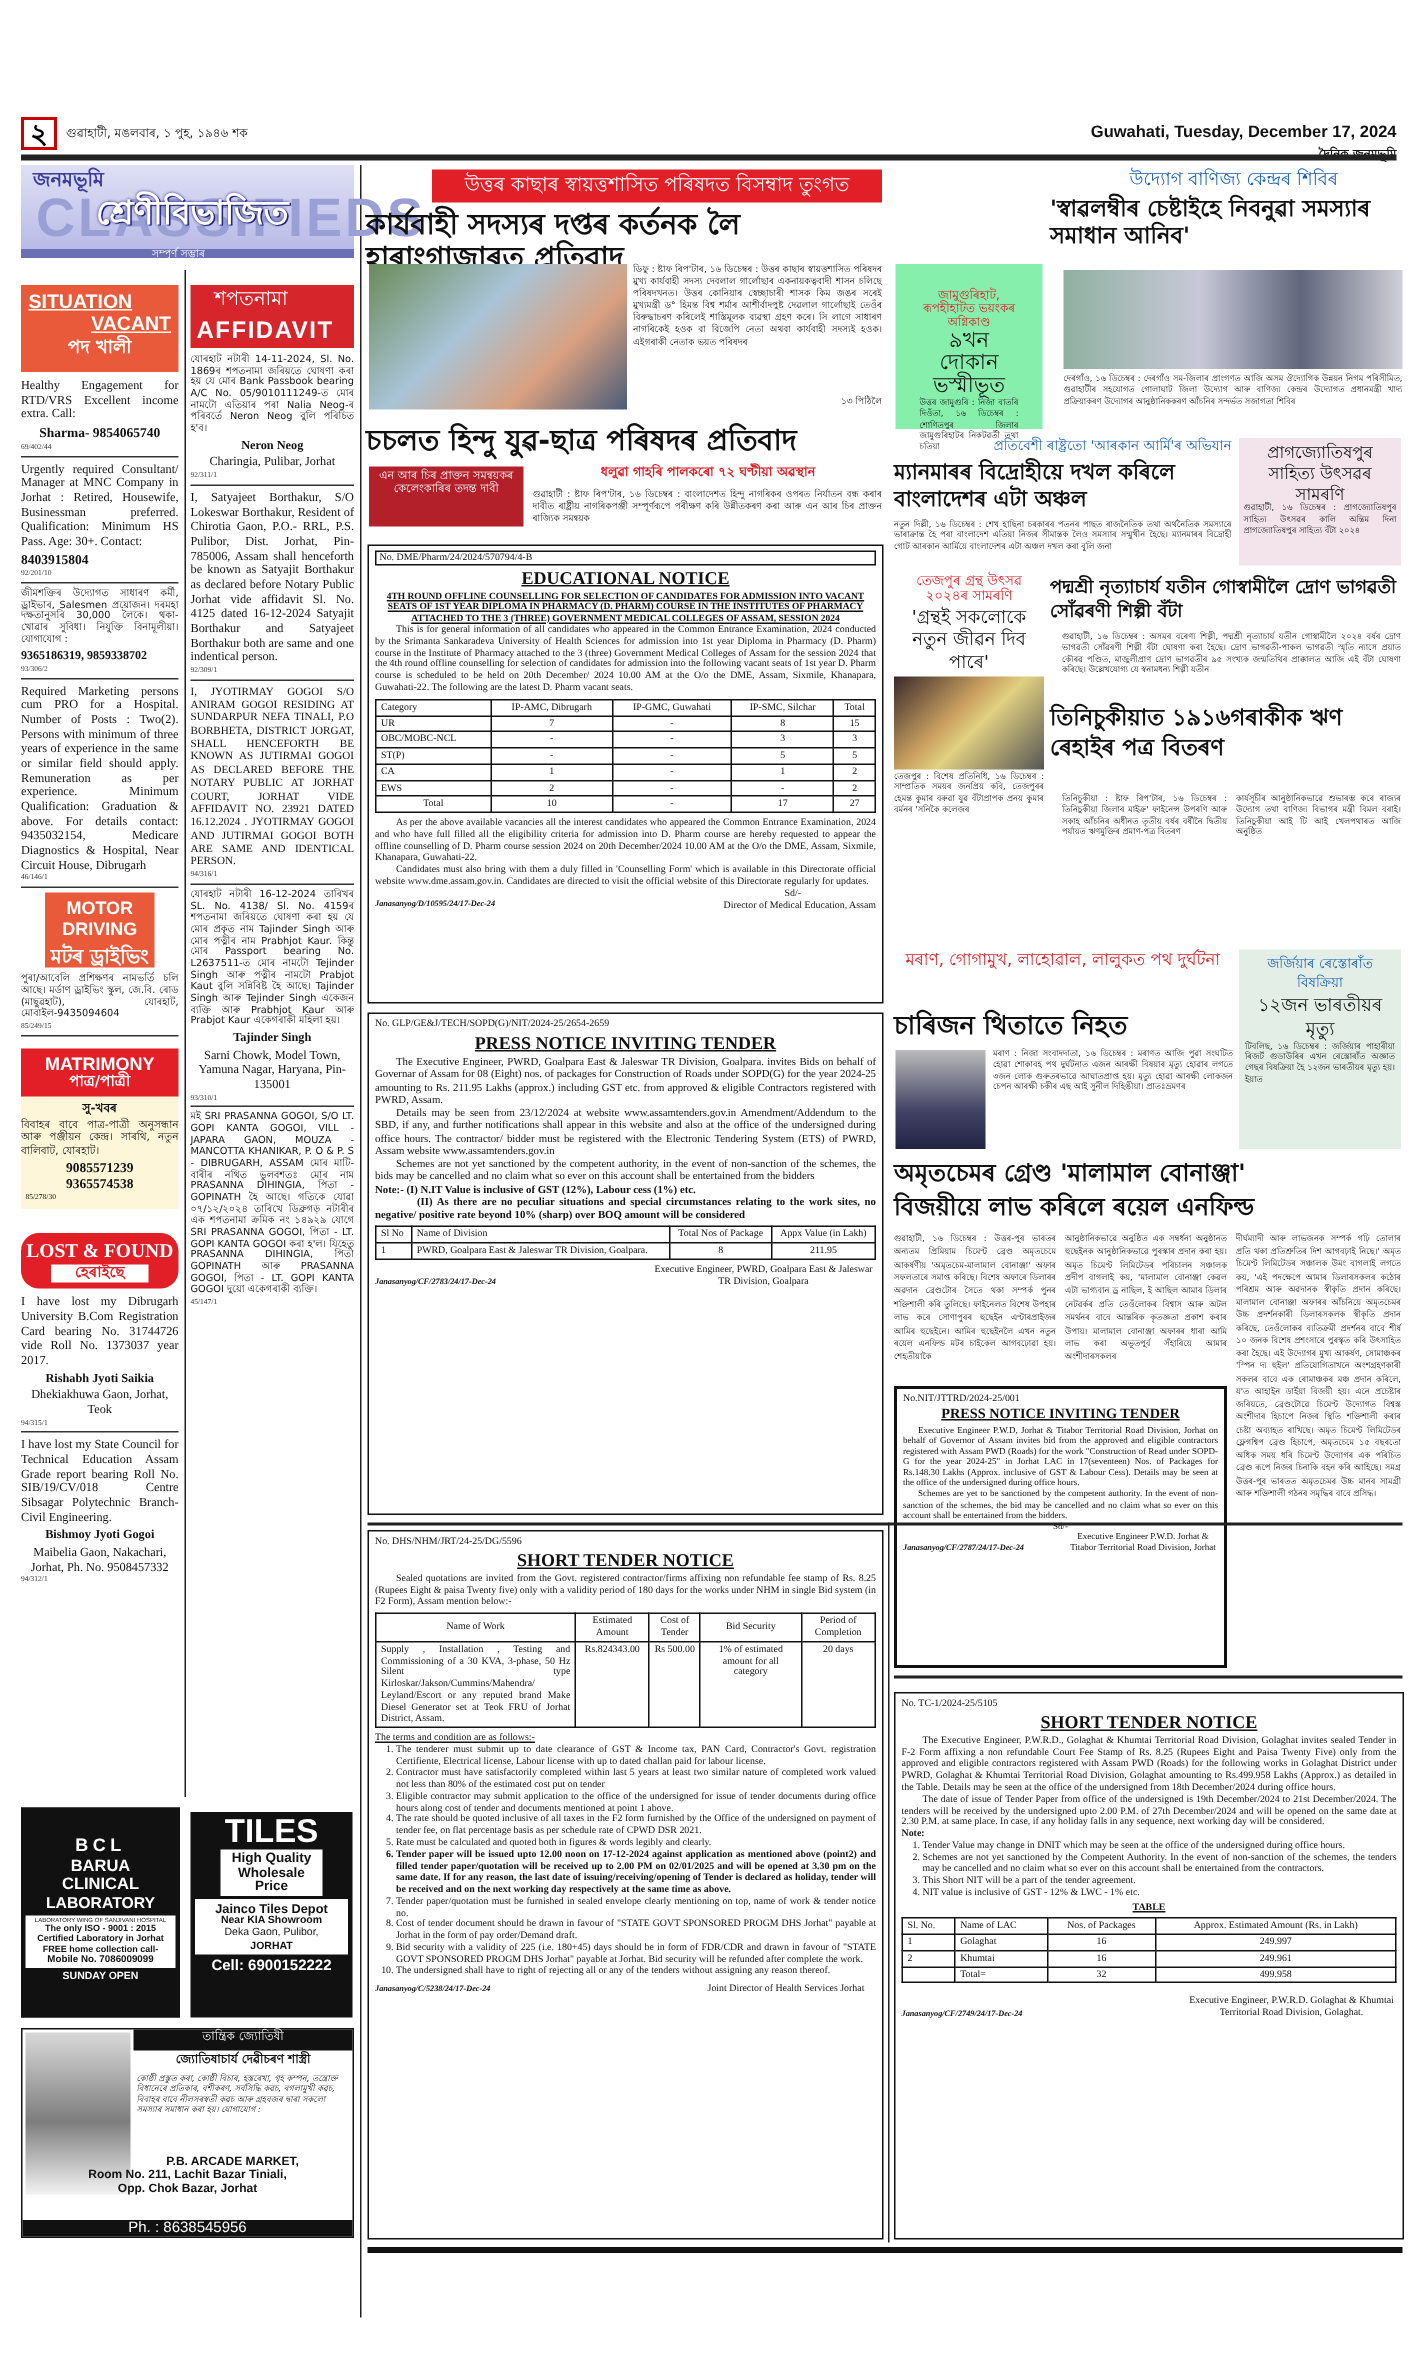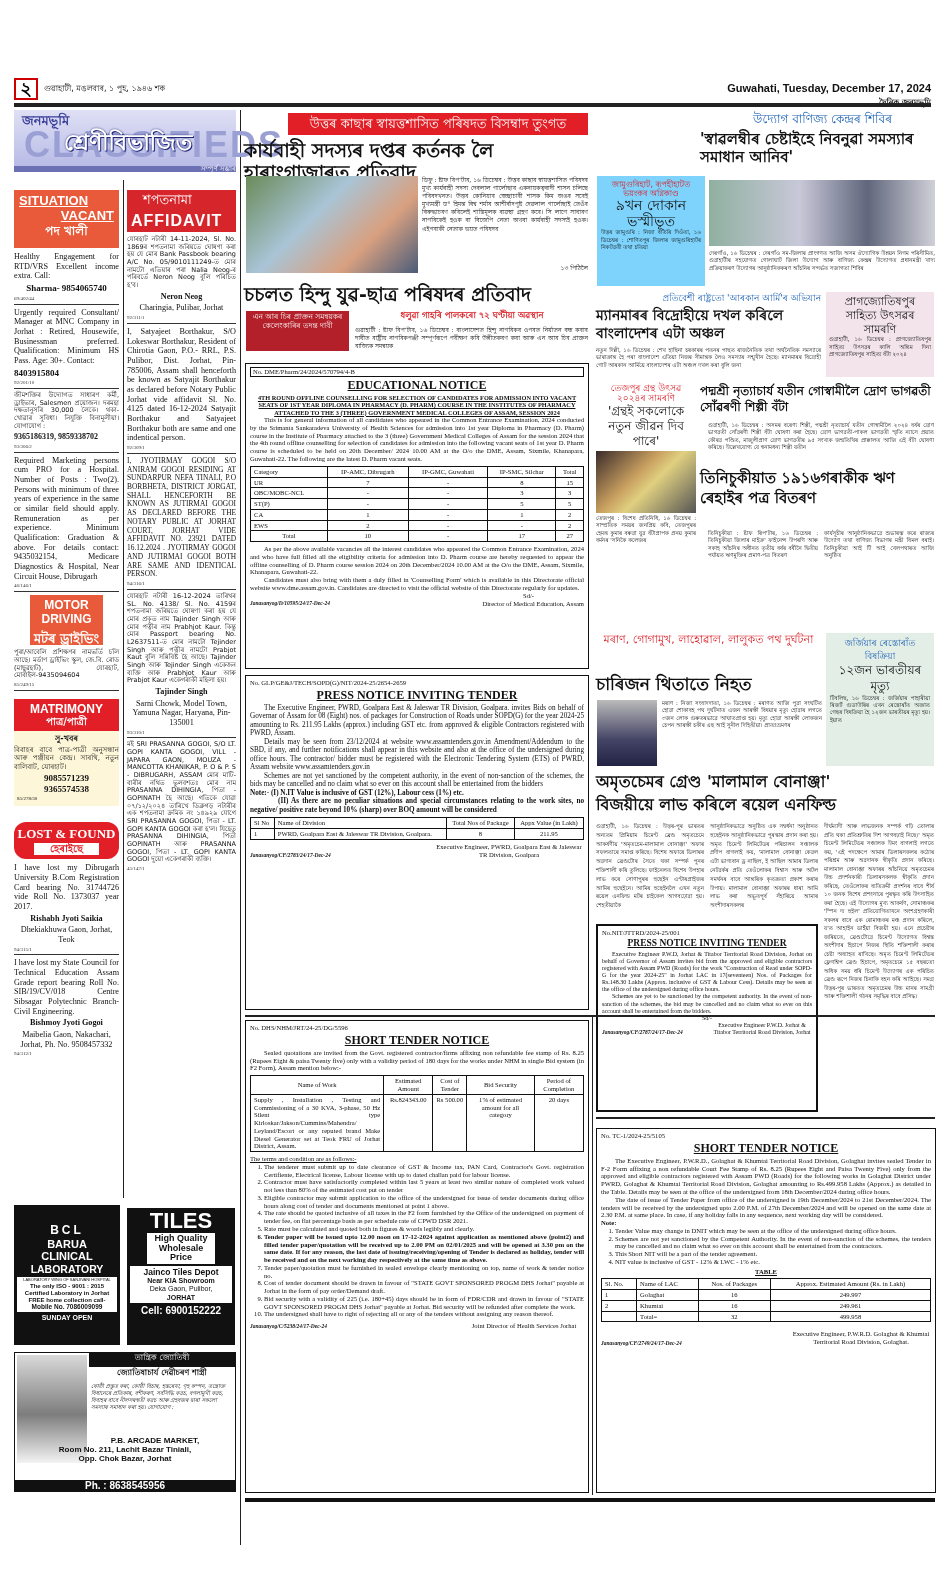--- a/index.html
+++ b/index.html
@@ -11,21 +11,21 @@
 .hdr-box{left:14px;top:78px;width:24px;height:22px;border:2px solid #c00;font-size:18px;font-weight:bold;text-align:center;line-height:18px;color:#000}
 .hdr-left{left:44px;top:84px;font-size:8px}
 .hdr-right{right:14px;top:82px;font-size:11px;font-weight:bold}
 .hdr-brand{right:14px;top:98px;font-size:8px;font-weight:bold}
 .rule{left:14px;right:14px;top:103px;height:4px;border-top:3px solid #222;border-bottom:1px solid #222}
 .vline{background:#222;width:1px}
 .banner{left:14px;top:110px;width:222px;height:62px;background:linear-gradient(#dfe0f5,#b8bbe6);border-bottom:6px solid #6b6fb3}
 .banner .t1{position:absolute;left:8px;top:4px;color:#3b3f9a;font-size:13px;font-weight:bold}
 .banner .bg{position:absolute;left:10px;top:14px;color:#9aa0d4;font-size:36px;font-weight:900;letter-spacing:2px;font-family:"Liberation Sans",sans-serif}
 .banner .t2{position:absolute;left:50px;top:20px;color:#fff;font-size:22px;font-weight:bold;text-shadow:0 0 2px #23277a,1px 1px 0 #23277a}
-.banner .t3{position:absolute;left:0;right:0;bottom:-7px;text-align:right;color:#fff;font-size:7px}
+.banner .t3{position:absolute;left:0;right:12px;bottom:-7px;text-align:center;color:#fff;font-size:7px}
 .cls-col{font-size:8.2px;line-height:1.18;text-align:justify}
 .cls-col p{margin-bottom:2px}
 .code{font-size:5px;color:#333;border-bottom:1px solid #333;padding-bottom:2px;margin-bottom:3px}
 .ctr{text-align:center}
 .redhead{background:#e85a3a;color:#fff;font-family:"Liberation Sans",sans-serif;font-weight:bold}
 .news-hl{font-weight:bold;text-align:left}
 .photo{background:linear-gradient(135deg,#6a8b5a,#a9c4d6 40%,#d8a080 70%,#4a5c7a)}
 .nt{border:1.5px solid #111;padding:3px 4px;font-size:6.6px;line-height:1.18;text-align:justify}
 .nt h3{text-align:center;text-decoration:underline;font-size:12px;margin:1px 0 2px}
 .nt table{border-collapse:collapse;width:100%;margin:3px 0;font-size:6.6px}
@@ -177,21 +177,21 @@
 <div class="abs" style="left:14px;top:1352px;width:222px;height:140px;border:1px solid #111">
   <div class="abs" style="left:2px;top:2px;width:70px;height:108px;background:linear-gradient(#d9d9d9,#7d7d7d 55%,#f3f3f3)"></div>
   <div class="abs bn" style="left:74px;top:0;right:0;height:14px;background:#111;color:#fff;text-align:center;font-size:8px">তান্ত্ৰিক জ্যোতিষী</div>
   <div class="abs bn" style="left:74px;top:15px;right:0;text-align:center;font-size:8px;font-weight:bold">জ্যোতিষাচাৰ্য দেৱীচৰণ শাস্ত্ৰী</div>
   <div class="abs bn" style="left:76px;top:30px;right:3px;font-size:5.5px;font-style:italic;line-height:1.3">কোষ্ঠী প্ৰস্তুত কৰা, কোষ্ঠী বিচাৰ, হস্তৰেখা, গৃহ কম্পন, তন্ত্ৰোক্ত বিধানেৰে প্ৰতিকাৰ, বশীকৰণ, সৰ্বসিদ্ধি কৱচ, বগলামুখী কৱচ, বিবাহৰ বাবে নীলসৰস্বতী কৱচ আৰু গ্ৰহবজৰ দ্বাৰা সকলো সমস্যাৰ সমাধান কৰা হয়। যোগাযোগ :</div>
   <div class="abs sans" style="left:0;right:0;top:84px;text-align:center;font-weight:bold;font-size:8px;line-height:1.1">
     <div style="padding-left:60px">P.B. ARCADE MARKET,</div>
     <div>Room No. 211, Lachit Bazar Tiniali,</div>
     <div>Opp. Chok Bazar, Jorhat</div>
   </div>
-  <div class="abs sans" style="left:0;right:0;bottom:0;background:#111;color:#fff;text-align:center;font-size:10px;font-weight:bold">Ph. : 8638545956</div>
+  <div class="abs sans" style="left:0;right:0;bottom:0;background:#111;color:#fff;text-align:center;font-size:10px;font-weight:normal">Ph. : 8638545956</div>
 </div>
 
 <div class="abs bn" style="left:288px;top:113px;width:300px;height:22px;background:#e21f26;color:#fff;font-size:13px;text-align:center;line-height:22px">উত্তৰ কাছাৰ স্বায়ত্তশাসিত পৰিষদত বিসম্বাদ তুংগত</div>
 <div class="abs bn news-hl" style="left:244px;top:140px;width:346px;font-size:19px">কাৰ্যবাহী সদস্যৰ দপ্তৰ কৰ্তনক লৈ হাৰাংগাজাৰত প্ৰতিবাদ</div>
 <div class="abs photo" style="left:246px;top:176px;width:172px;height:97px"></div>
 <div class="abs bn smalltxt" style="left:422px;top:176px;width:166px">ডিফু : ষ্টাফ ৰিপ'টাৰ, ১৬ ডিচেম্বৰ : উত্তৰ কাছাৰ স্বায়ত্তশাসিত পৰিষদৰ মুখ্য কাৰ্যবাহী সদস্য দেবলাল গাৰ্লোছাৰ একনায়কত্ববাদী শাসন চলিছে পৰিষদখনত। উত্তৰ কোনিয়াৰ স্বেচ্ছাচাৰী শাসক কিম জঙৰ সৰেই মুখ্যমন্ত্ৰী ড° হিমন্ত বিশ্ব শৰ্মাৰ আশীৰ্বাদপুষ্ট দেৱলাল গাৰ্লোছাই তেওঁৰ বিৰুদ্ধাচৰণ কৰিলেই শাস্তিমূলক ব্যৱস্থা গ্ৰহণ কৰে। সি লাগে সাধাৰণ নাগৰিকেই হওক বা বিজেপি নেতা অথবা কাৰ্যবাহী সদস্যই হওক। এইগৰাকী নেতাক ভয়ত পৰিষদৰ</div>
 <div class="abs bn dateline" style="left:520px;top:265px;width:68px">১৩ পিঠিলৈ</div>
 
 <div class="abs bn news-hl" style="left:244px;top:284px;width:346px;font-size:19px">চচলত হিন্দু যুৱ-ছাত্ৰ পৰিষদৰ প্ৰতিবাদ</div>
 <div class="abs bn" style="left:246px;top:311px;width:103px;height:40px;background:#b3202a;color:#fff;font-size:7.5px;text-align:center;padding:1px;line-height:1.25">এন আৰ চিৰ প্ৰাক্তন সমন্বয়কৰ কেলেংকাৰিৰ তদন্ত দাবী</div>
@@ -331,21 +331,21 @@
       <li>The undersigned shall have to right of rejecting all or any of the tenders without assigning any reason thereof.</li>
   </ol>
   <div style="display:flex;justify-content:space-between;align-items:flex-end;margin-top:4px">
       <span class="jn">Janasanyog/C/5238/24/17-Dec-24</span>
       <span class="ctr" style="width:120px">Joint Director of Health Services Jorhat</span>
     </div>
 </div>
 
 <div class="abs bn" style="left:700px;top:113px;width:245px;text-align:center;color:#1a5fb4;font-size:12px">উদ্যোগ বাণিজ্য কেন্দ্ৰৰ শিবিৰ</div>
 <div class="abs bn news-hl" style="left:700px;top:130px;width:235px;font-size:15px;line-height:1.2">'স্বাৱলম্বীৰ চেষ্টাইহে নিবনুৱা সমস্যাৰ সমাধান আনিব'</div>
-<div class="abs" style="left:597px;top:176px;width:108px;height:110px;background:#7dd3fc;padding:4px">
+<div class="abs" style="left:597px;top:176px;width:98px;height:110px;background:#86efac;padding:16px">
   <div class="bn" style="color:#d91f26;font-size:8px;text-align:center">জামুগুৰিহাট, ৰূপহীহাটত ভয়ংকৰ অগ্নিকাণ্ড</div>
   <div class="bn" style="font-size:14px;text-align:center;line-height:1.1">৯খন দোকান ভস্মীভূত</div>
   <div class="bn smalltxt" style="font-size:5.5px">উত্তৰ জামুগুৰি : নিজা বাতৰি দিওঁতা, ১৬ ডিচেম্বৰ : শোণিতপুৰ জিলাৰ জামুগুৰিহাটৰ নিকটৱৰ্তী তথা চতিয়া</div>
 </div>
 <div class="abs photo" style="left:709px;top:180px;width:226px;height:66px;background:linear-gradient(90deg,#8fb0a0,#c8c8d8 40%,#60667c 70%,#d0d0d8)"></div>
 <div class="abs bn smalltxt" style="left:709px;top:250px;width:226px;font-size:5.5px">দেৰগাঁও, ১৬ ডিচেম্বৰ : দেৰগাঁও সম-জিলাৰ প্ৰাংগণত আজি অসম ঔদ্যোগিক উন্নয়ন নিগম পৰিসীমিত, গুৱাহাটীৰ সহযোগত গোলাঘাট জিলা উদ্যোগ আৰু বাণিজ্য কেন্দ্ৰৰ উদ্যোগত প্ৰধানমন্ত্ৰী খাদ্য প্ৰক্ৰিয়াকৰণ উদ্যোগৰ আনুষ্ঠানিককৰণ আঁচনিৰ সন্দৰ্ভত সজাগতা শিবিৰ</div>
 
 <div class="abs bn" style="left:596px;top:293px;width:225px;color:#1a5fb4;font-size:9px;text-align:right">প্ৰতিবেশী ৰাষ্ট্ৰতো 'আৰকান আৰ্মি'ৰ অভিযান</div>
 <div class="abs bn news-hl" style="left:596px;top:306px;width:225px;font-size:14px;line-height:1.3">ম্যানমাৰৰ বিদ্ৰোহীয়ে দখল কৰিলে বাংলাদেশৰ এটা অঞ্চল</div>
 <div class="abs bn smalltxt" style="left:596px;top:347px;width:225px;font-size:5.5px">নতুন দিল্লী, ১৬ ডিচেম্বৰ : শেখ হাছিনা চৰকাৰৰ পতনৰ পাছত ৰাজনৈতিক তথা অৰ্থনৈতিক সমস্যাৰে ভাৰাক্ৰান্ত হৈ পৰা বাংলাদেশ এতিয়া নিজৰ সীমান্তক লৈও সমস্যাৰ সন্মুখীন হৈছে। ম্যানমাৰৰ বিদ্ৰোহী গোট আৰকান আৰ্মিয়ে বাংলাদেশৰ এটা অঞ্চল দখল কৰা বুলি জনা</div>

